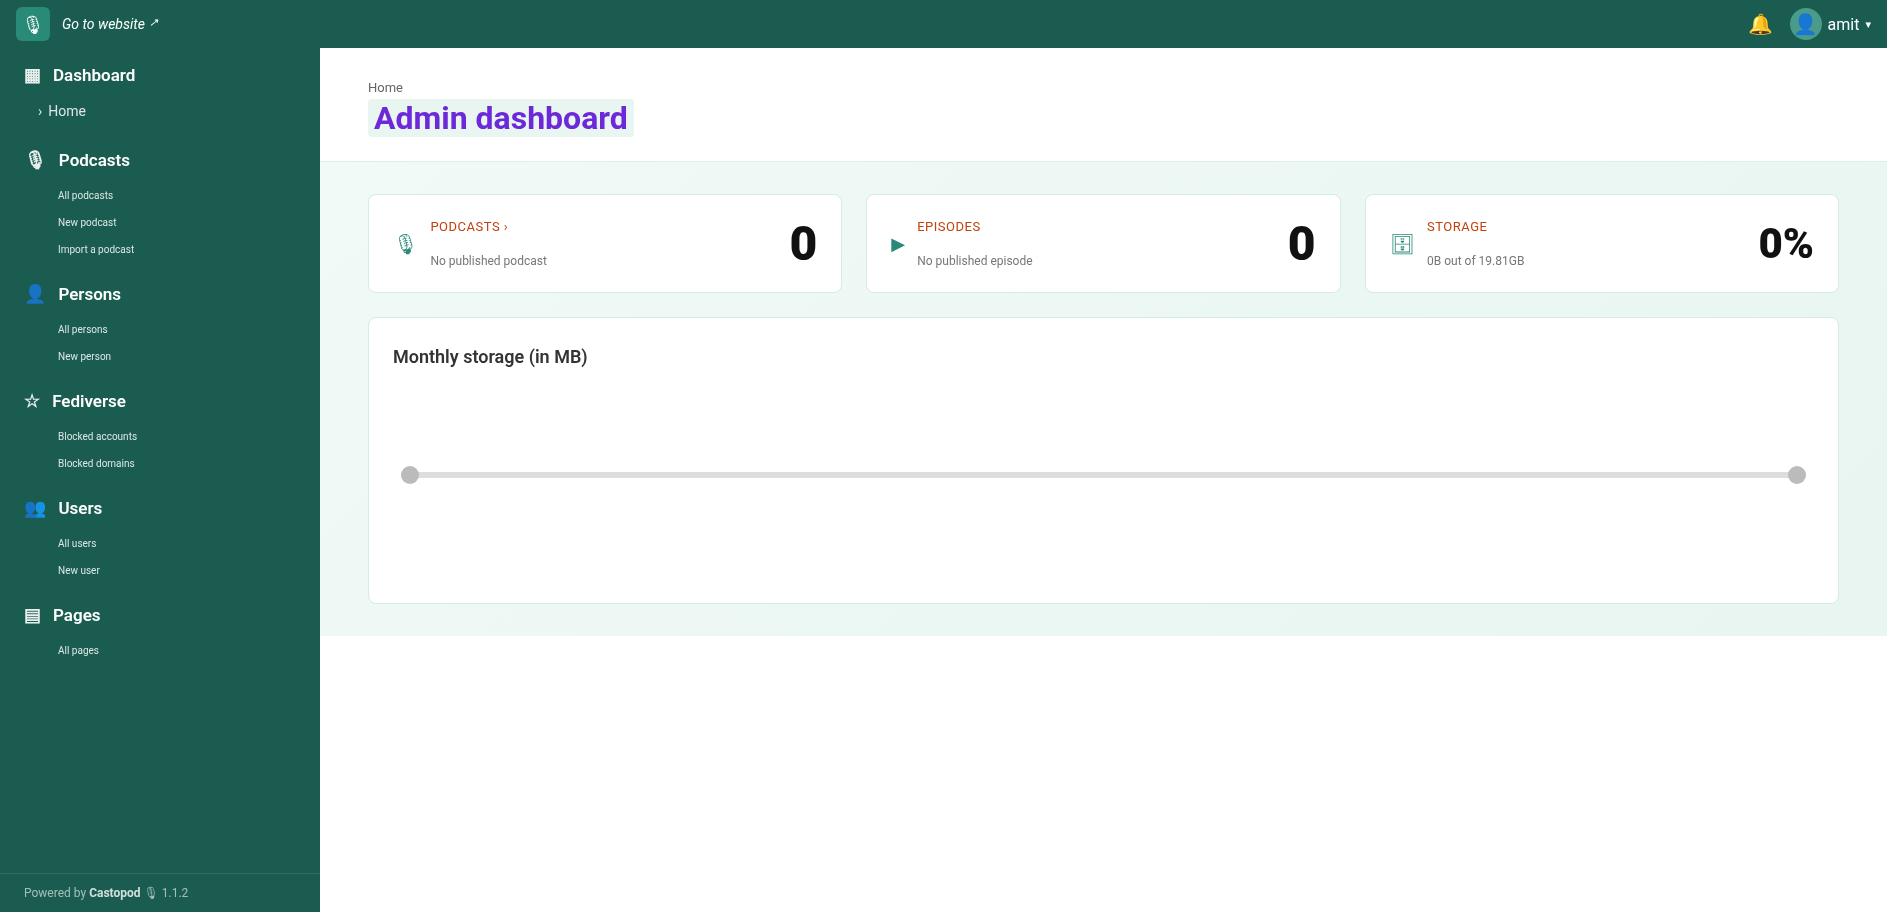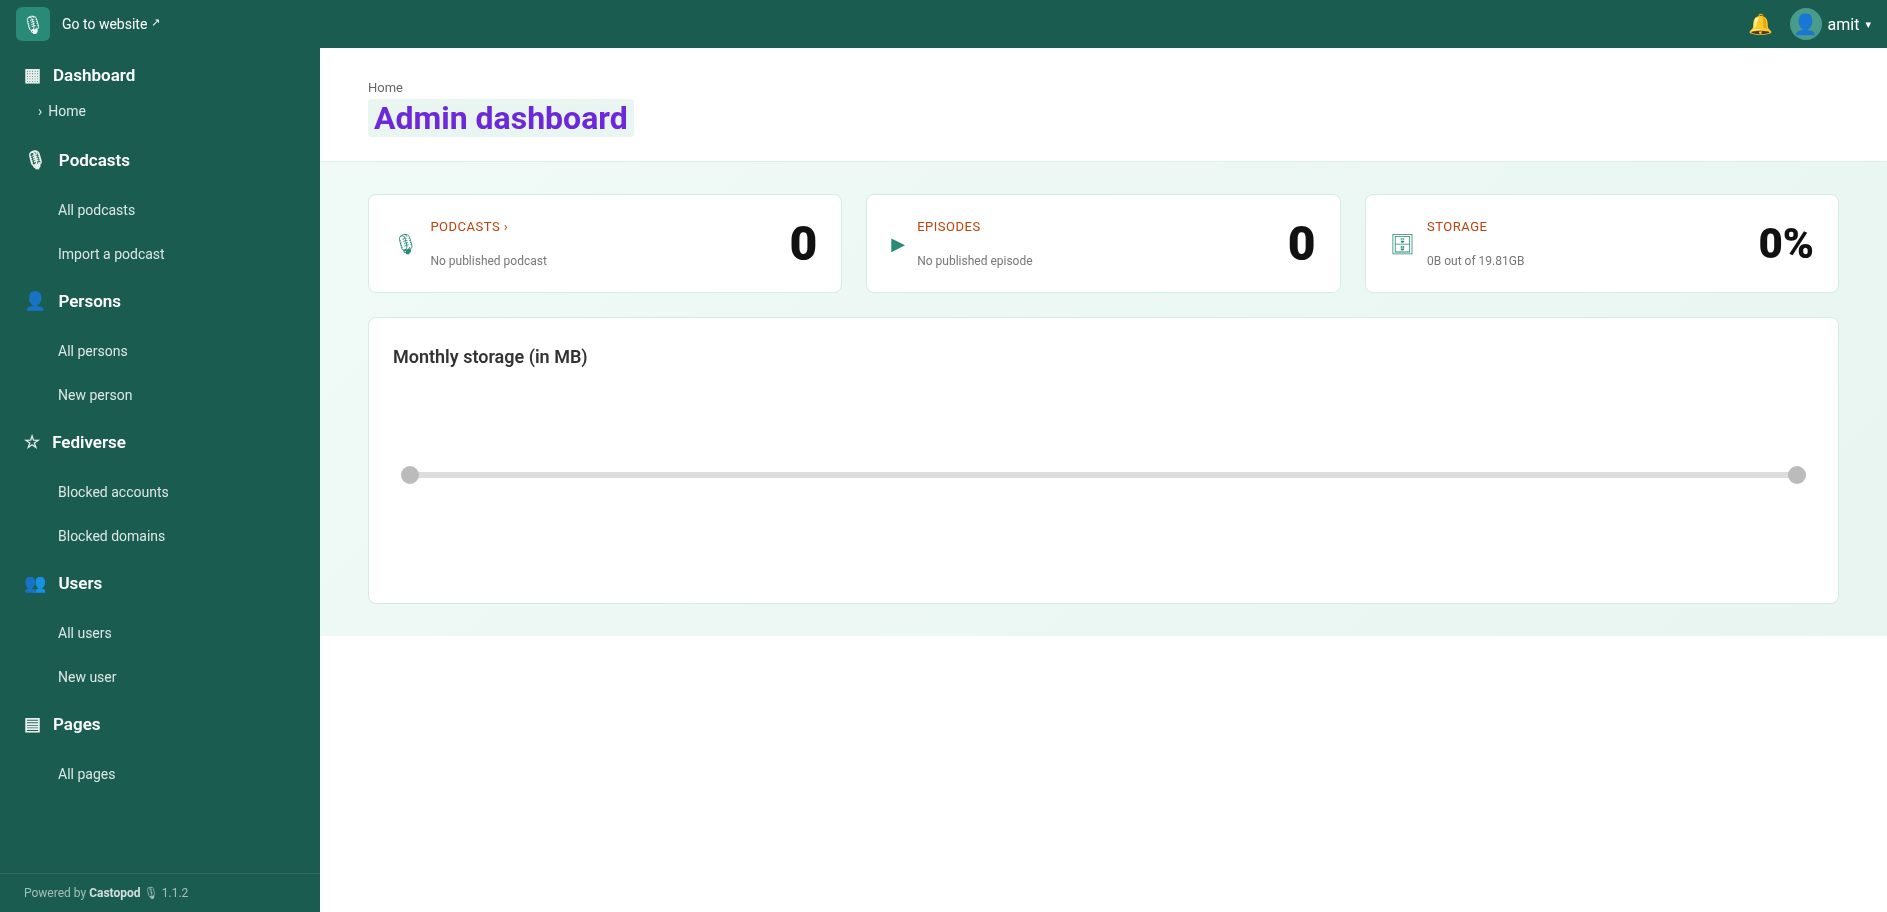--- a/index.html
+++ b/index.html
@@ -17,21 +17,21 @@
       flex-shrink: 0;
     }
     .topbar-left { display: flex; align-items: center; gap: 12px; }
     .topbar-logo {
       background: #2a8a78;
       border-radius: 6px;
       width: 34px; height: 34px;
       display: flex; align-items: center; justify-content: center;
       font-size: 18px;
     }
-    .topbar-link { color: white; text-decoration: none; font-size: 14px; display: flex; align-items: flex-start; gap: 4px; }
+    .topbar-link { color: white; text-decoration: none; font-size: 14px; display: flex; align-items: flex-start; gap: 4px; font-style: italic; }
     .topbar-right { display: flex; align-items: center; gap: 16px; }
     .topbar-user { display: flex; align-items: center; gap: 6px; cursor: pointer; }
     .topbar-user-avatar {
       width: 32px; height: 32px; border-radius: 50%;
       background: #4a9b8a;
       display: flex; align-items: center; justify-content: center;
       font-size: 18px; color: #ccc;
     }
 
     
@@ -51,23 +51,22 @@
     .sidebar-section { padding: 4px 0; }
     .sidebar-heading {
       display: flex; align-items: center; gap: 12px;
       padding: 12px 24px;
       font-size: 17px; font-weight: 600; cursor: pointer;
       color: white;
     }
     .sidebar-heading .icon { font-size: 18px; opacity: 0.9; }
     .sidebar-subitem {
       padding: 8px 24px 8px 58px;
-      font-size: 14px; color: rgba(255,255,255,0.85);
+      font-size: 10px; color: rgba(255,255,255,0.85);
       cursor: pointer;
-      margin-top: 12px;
     }
     .sidebar-home {
       display: flex; align-items: center; gap: 6px;
       padding: 6px 24px 10px 38px;
       font-size: 14px; color: rgba(255,255,255,0.85); cursor: pointer;
     }
     .sidebar-footer {
       padding: 12px 24px;
       font-size: 12px; color: rgba(255,255,255,0.6);
       border-top: 1px solid rgba(255,255,255,0.1);
@@ -202,20 +201,23 @@
 
       <div class="sidebar-section">
         <div class="sidebar-heading">
           <span class="icon">🎙</span>
           <span>Podcasts</span>
         </div>
         <div class="sidebar-subitem">
           <span>All podcasts</span>
         </div>
         <div class="sidebar-subitem">
+          <span>New podcast</span>
+        </div>
+        <div class="sidebar-subitem">
           <span>Import a podcast</span>
         </div>
       </div>
 
       <div class="sidebar-section">
         <div class="sidebar-heading">
           <span class="icon">👤</span>
           <span>Persons</span>
         </div>
         <div class="sidebar-subitem">

